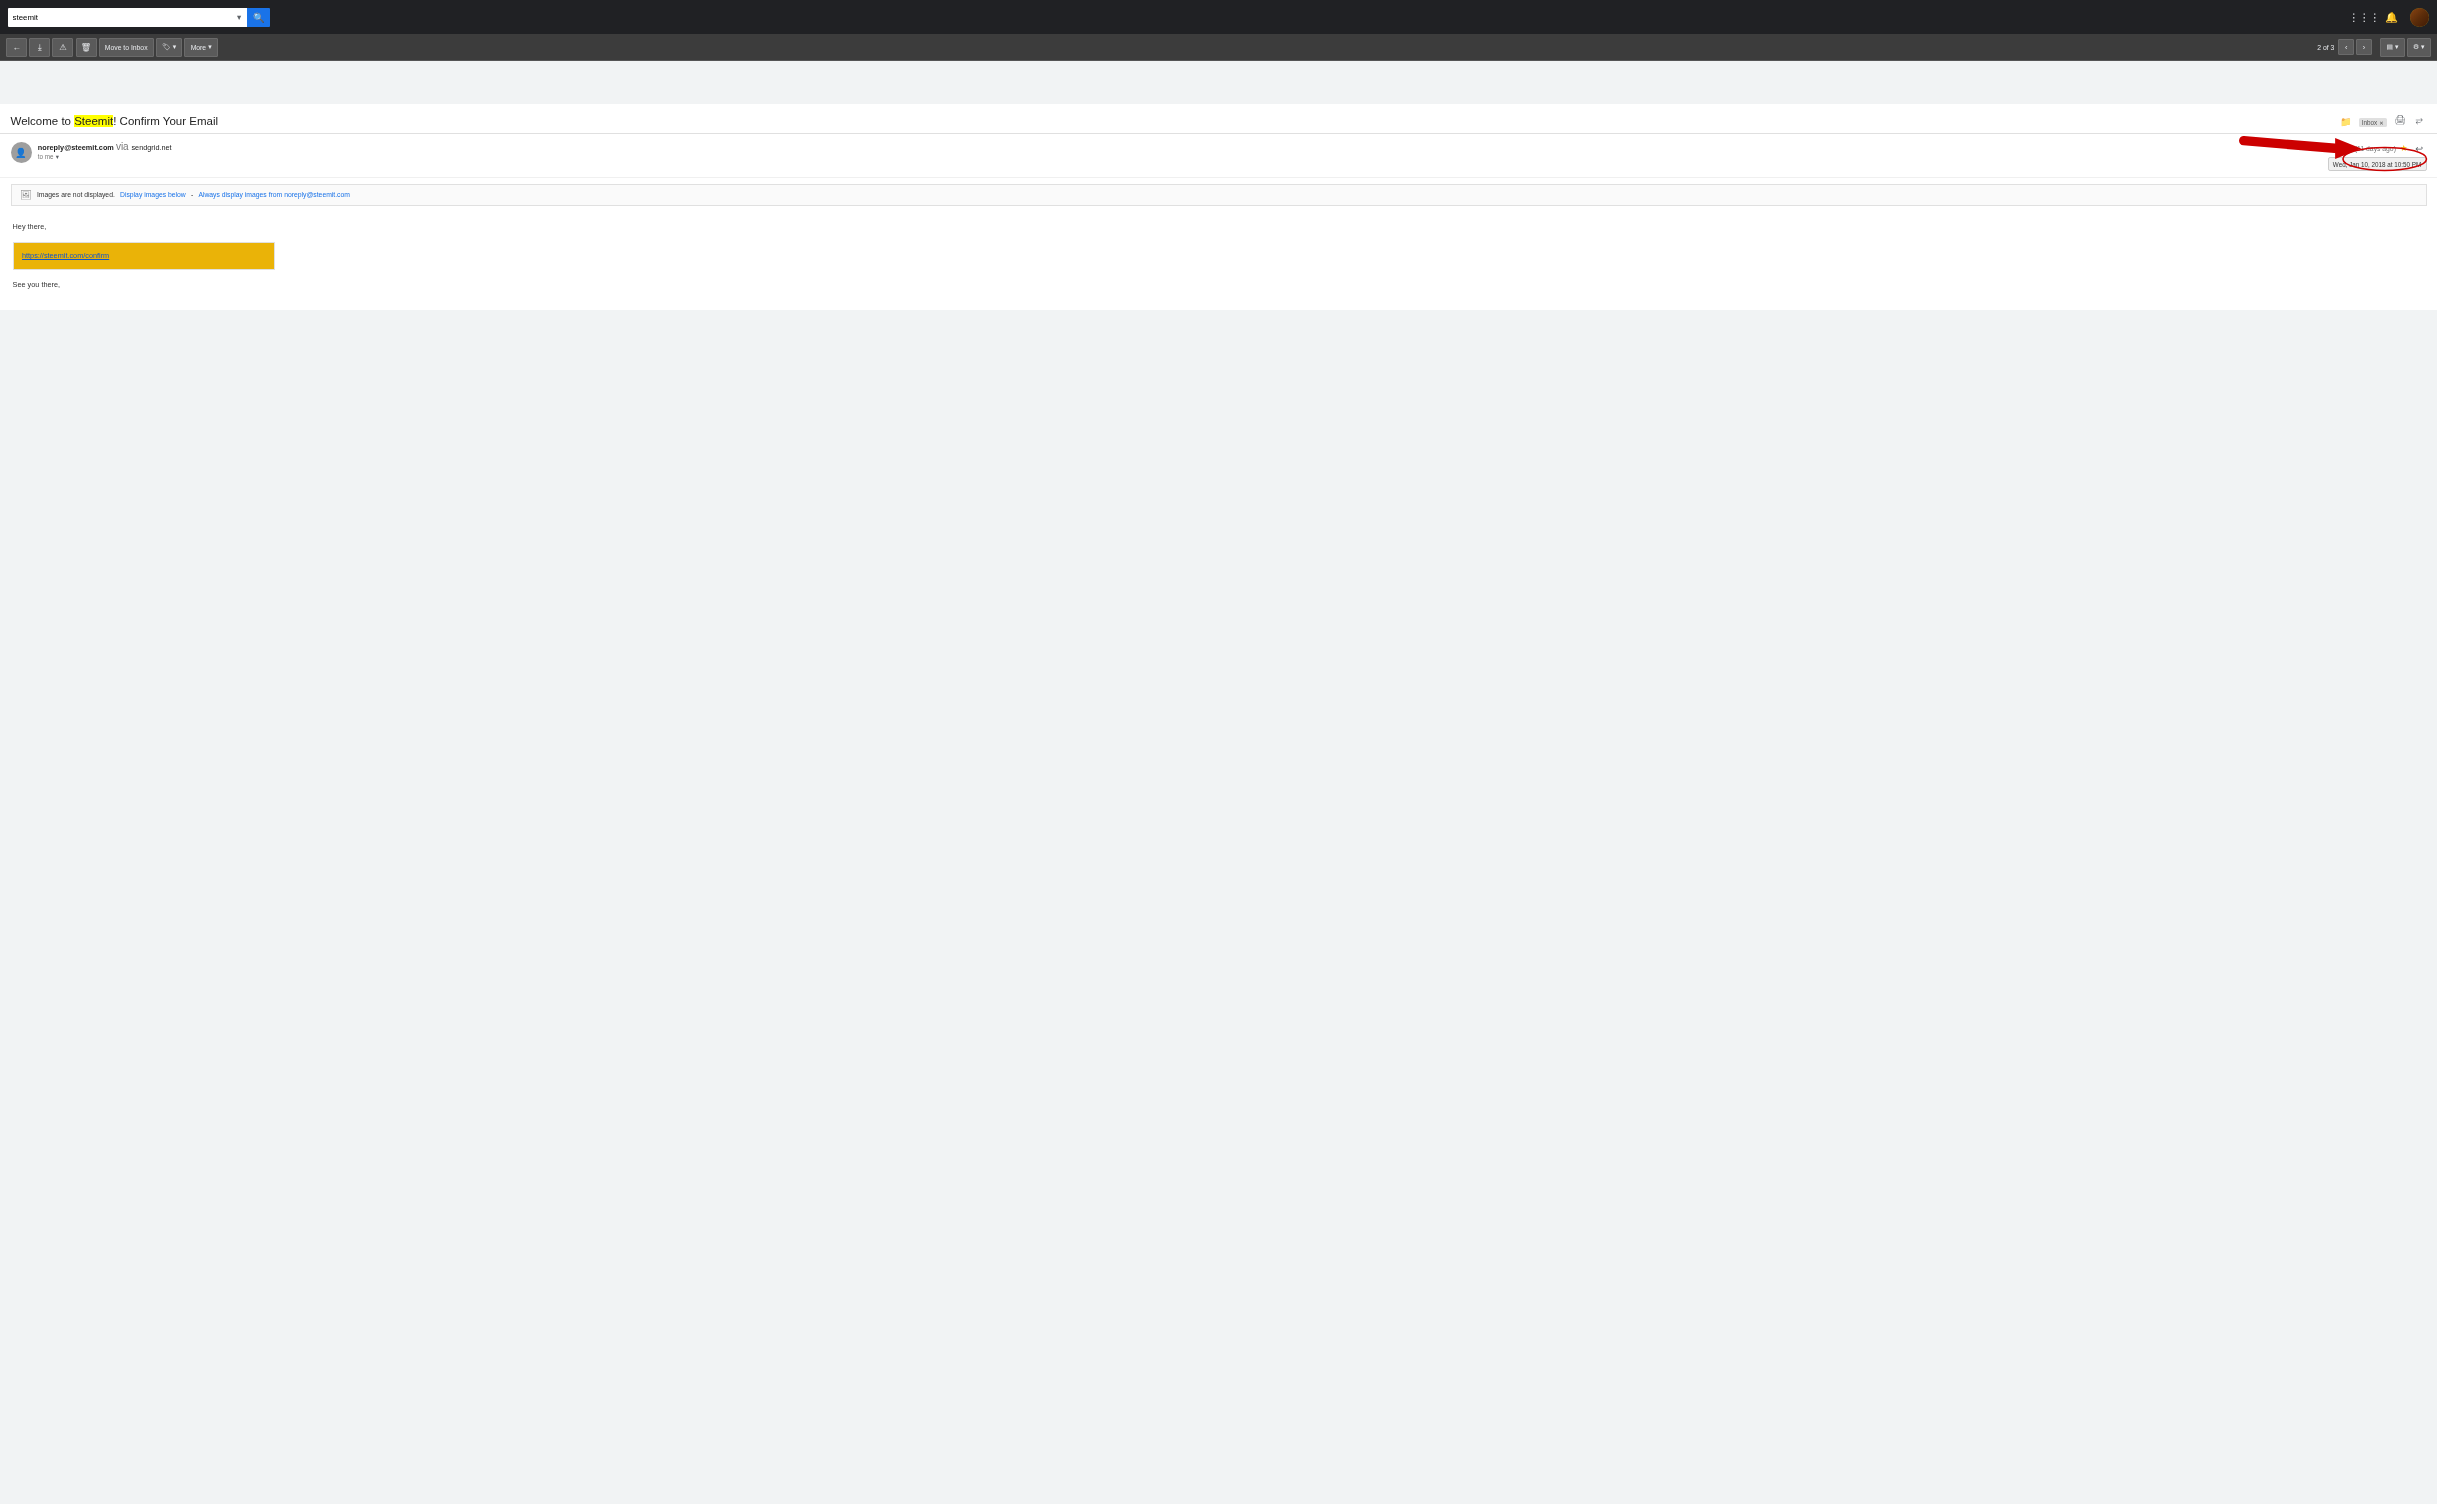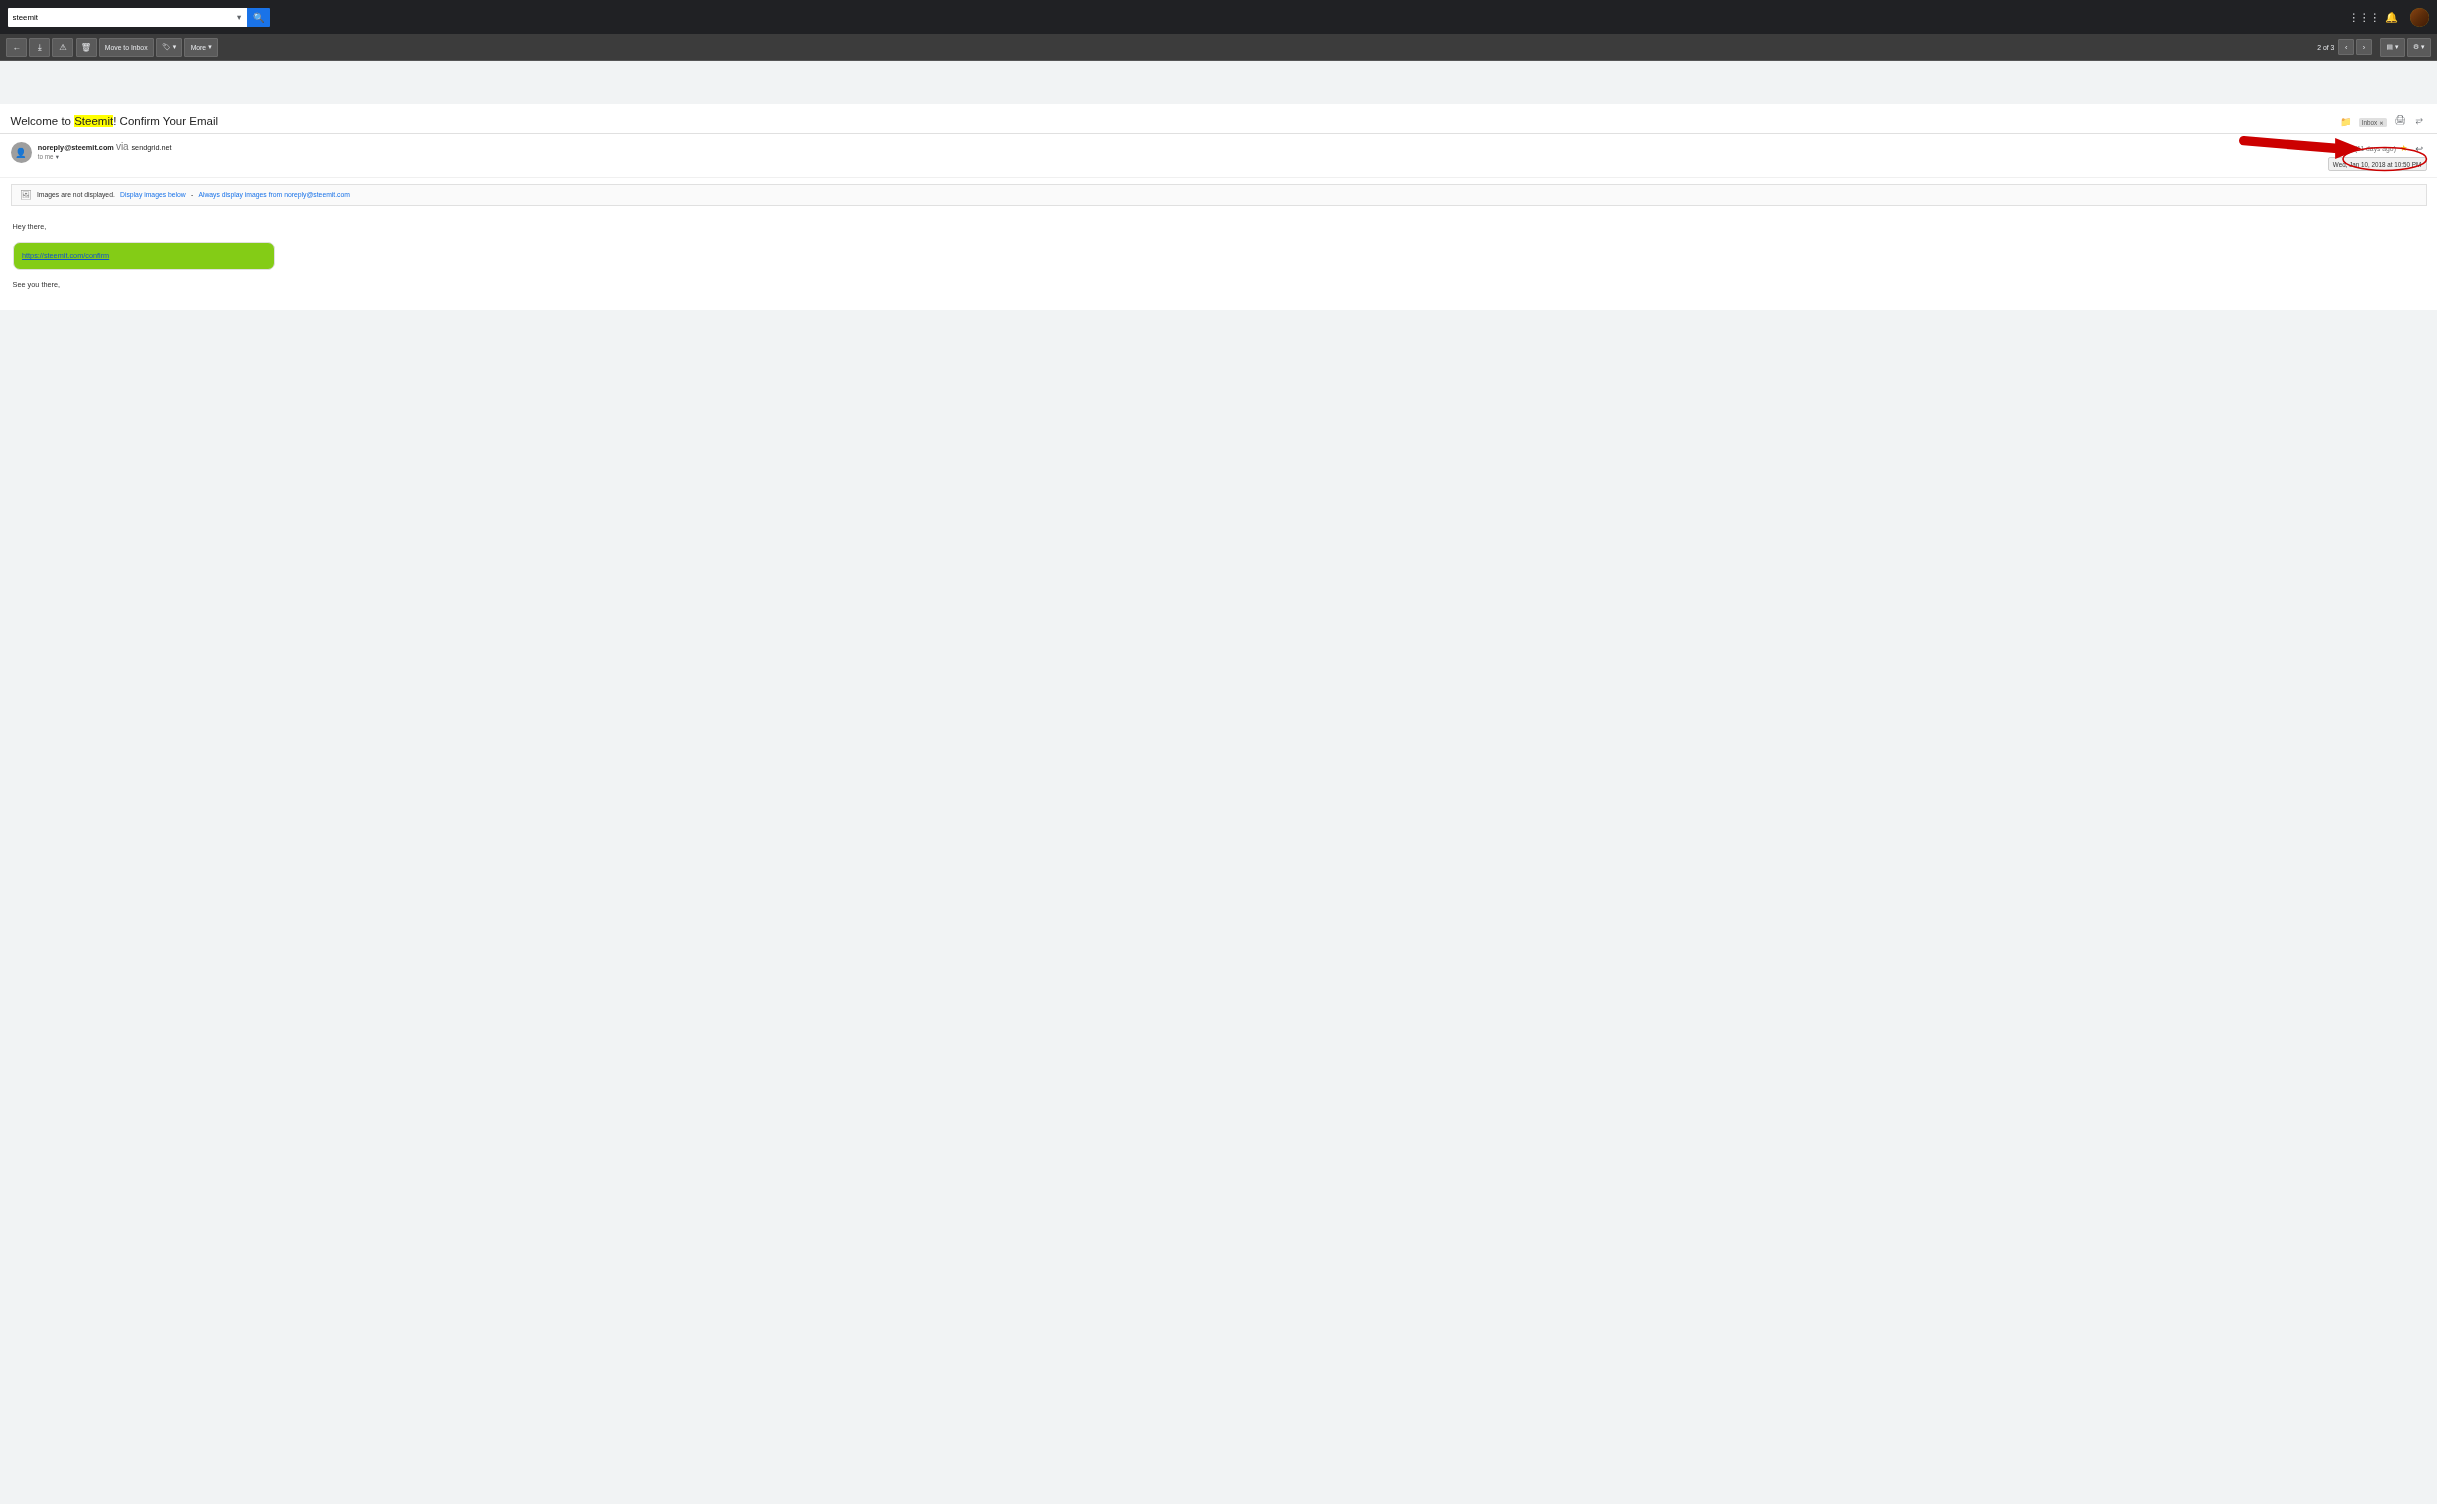--- a/index.html
+++ b/index.html
@@ -327,23 +327,23 @@
     .email-body {
       padding: 8.4px 12.6px 12.6px 12.6px;
       font-size: 7.3px;
       color: #333;
       line-height: 1.8;
     }
     .email-body p {
       margin-bottom: 6.3px;
     }
     .link-box {
-      background: #84cc16;
+      background: #eab308;
       border: 0.5px solid #e0e0e0;
-      border-radius: 7px;
+      border-radius: 0;
       padding: 6.3px 8.4px;
       margin: 8.4px 0;
       max-width: 262px;
     }
     .link-box a {
       color: #1155cc;
       text-decoration: underline;
       font-size: 7.3px;
     }
 

